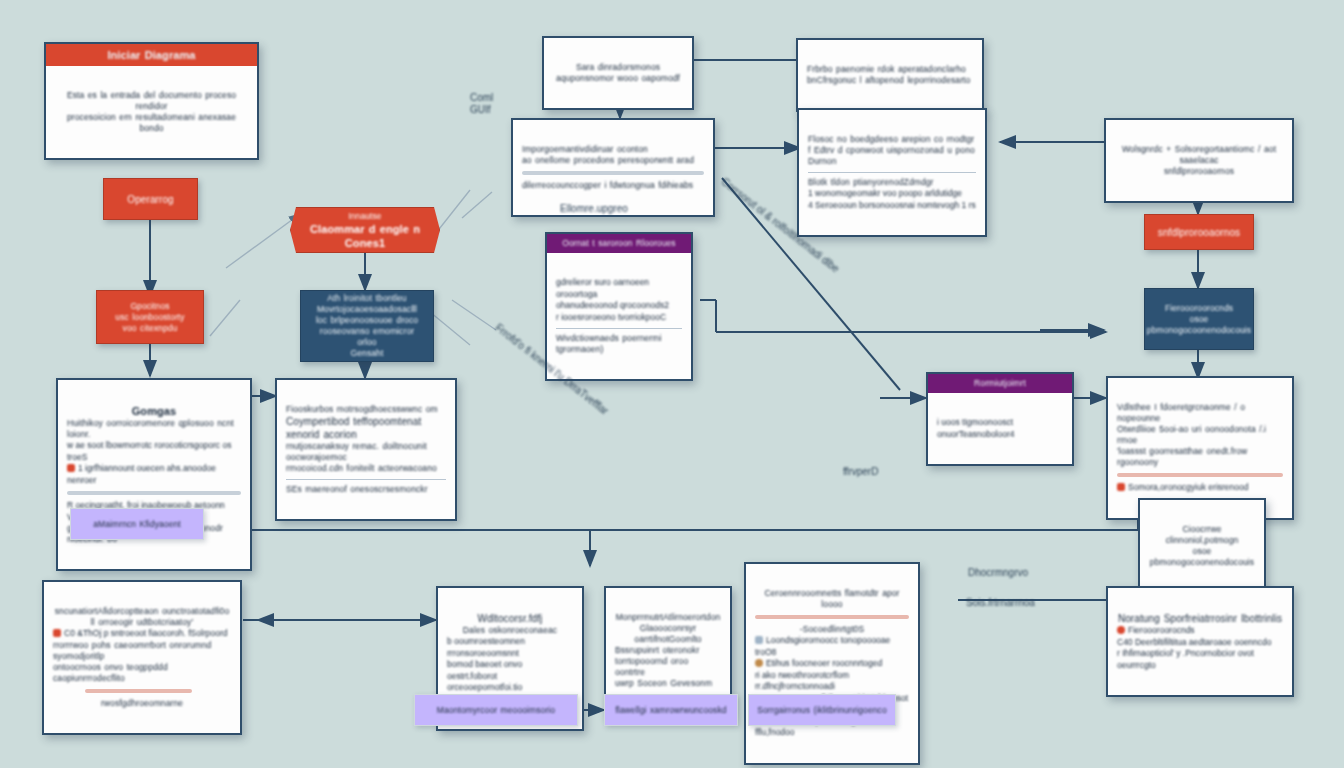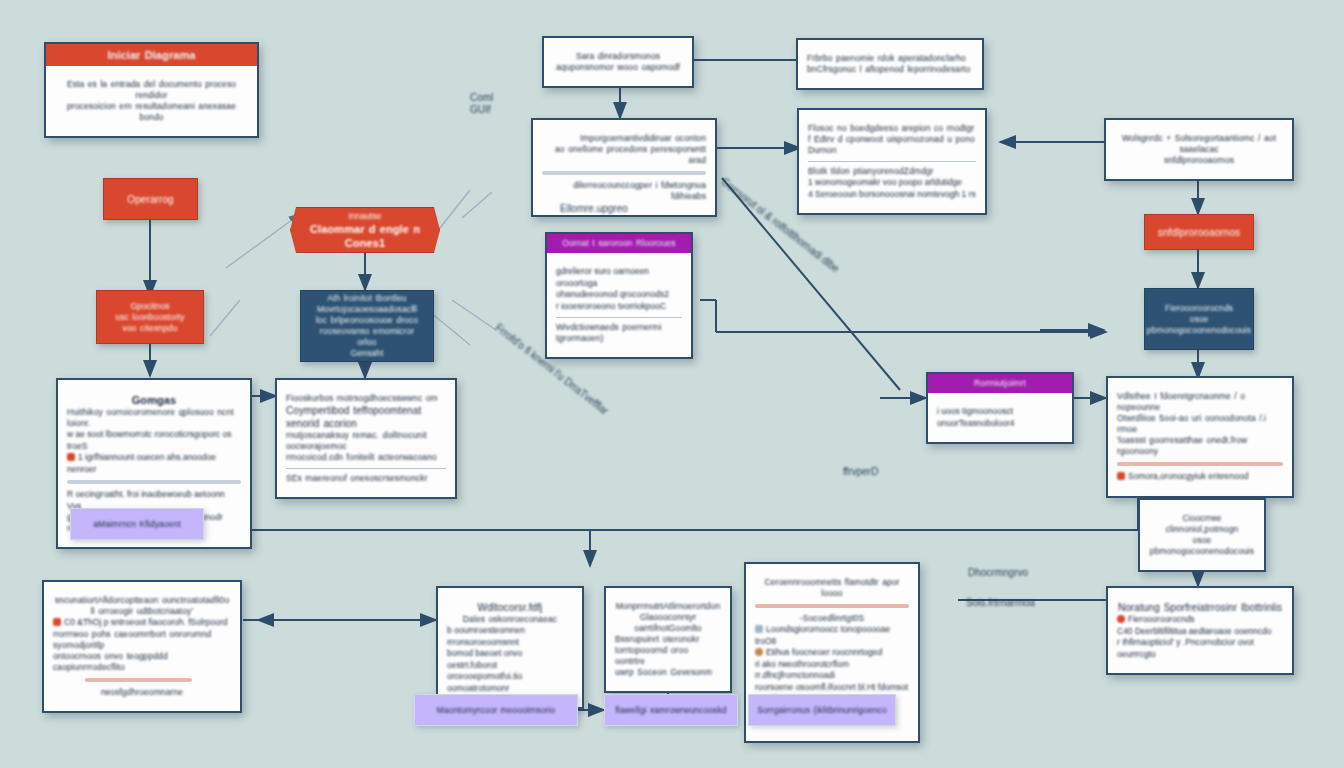--- a/index.html
+++ b/index.html
@@ -35,24 +35,24 @@
     filter:blur(.35px);
   }
   .card {
     background:#fdfdfd;
     border:2px solid #2f4e6b;
     box-shadow:3px 4px 8px rgba(40,60,80,.30);
     filter:blur(.3px);
     overflow:hidden;
   }
   .card .hdr {
-    background:#a21caf; color:#eef3f7;
+    background:#701a75; color:#eef3f7;
     text-align:center; padding:4px 6px;
   }
-  .card .body { padding:13px 9px; color:#17273a; }
+  .card .body { padding:24px 9px; color:#17273a; }
   .card .sep { border-top:1px solid #b9c6d2; margin:5px 0 4px; }
 
   .pill {
     background:#c4b5fd;
     border:1px solid #cfd8dd;
     color:#1b2a3c;
     text-align:center;
     display:flex; align-items:center; justify-content:center;
     padding:4px 8px;
     box-shadow:2px 2px 5px rgba(40,60,80,.22);
@@ -202,21 +202,21 @@
     </div>
   </div>
 
   <div class="node card" style="left:796px; top:38px; width:188px;">
     <div class="body">
       <span class="t small">Frbrbo paenomie rdok aperatadonclarho</span>
       <span class="t small">bnCfrsgonuc l aftopenod leporrinodesarto</span>
     </div>
   </div>
 
-  <div class="node card" style="left:531px; top:118px; width:186px;text-align:right;">
+  <div class="node card" style="left:511px; top:118px; width:204px;">
     <div class="body">
       <span class="t small">Imporgoemantivdidiruar oconton</span>
       <span class="t small">ao onellome procedons peresoporwntt arad</span>
       <div class="greyrule"></div>
       <span class="t small">dilerreocounccogper i fdwtongnua fdihieabs</span>
     </div>
   </div>
 
   <div class="node card" style="left:797px; top:108px; width:190px;">
     <div class="body">

